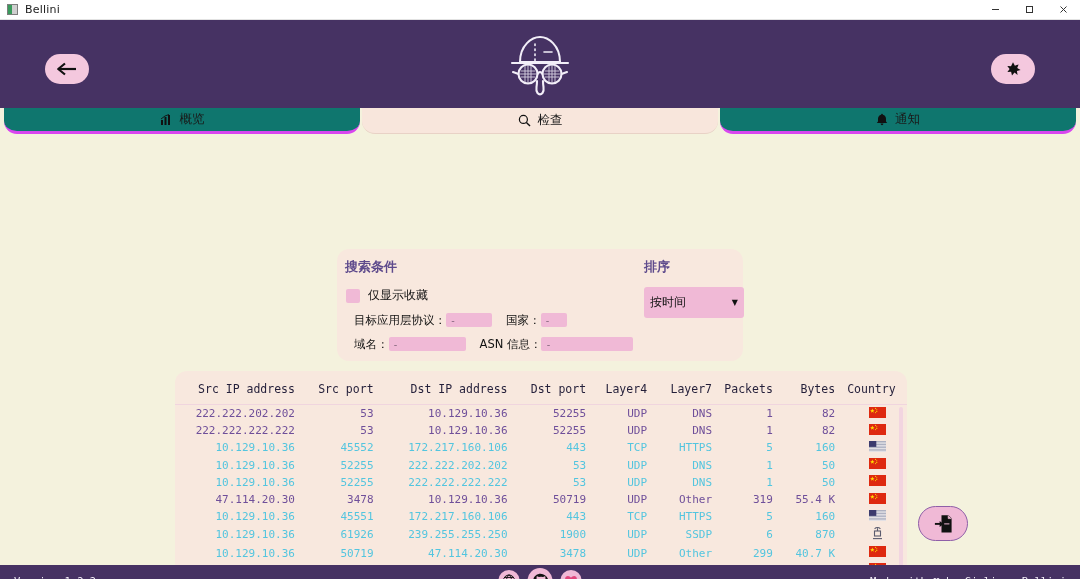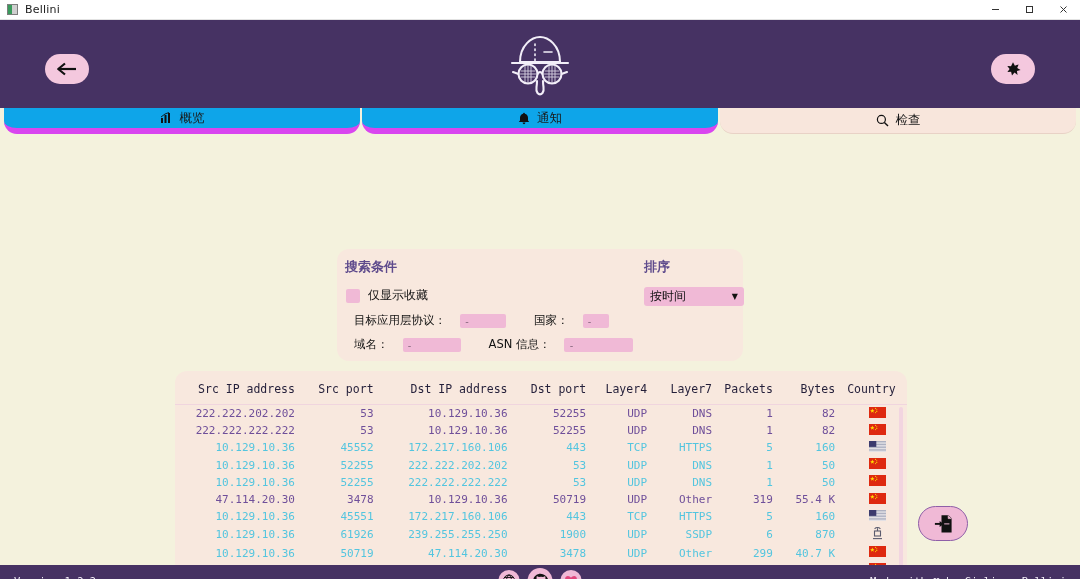--- a/index.html
+++ b/index.html
@@ -46,59 +46,59 @@
     position: absolute; left: 50%; transform: translateX(-50%);
     top: 12px;
   }
 
   
   #tabs { height: 26px; display: flex; gap: 2px; padding: 0 4px; background: #f4f2dd; }
   .tab {
     flex: 1; display: flex; align-items: center; justify-content: center;
     gap: 7px;
     border-radius: 0 0 13px 13px;
-    background: #0ea5e9;
+    background: #0f766e;
     font-size: 12.5px; color: #1a1a1a;
     cursor: pointer;
-    border-bottom: 6px solid #d946ef;
+    border-bottom: 3px solid #d946ef;
   }
   .tab.active { background: #f8e6dc; border-bottom: 1px solid #e8d2c6; }
   .tab .ticon { display: flex; align-items: center; }
 
   
   #main { position: relative; height: 431px; background: #f4f2dd; }
 
   
   #filter-card {
     position: absolute; left: 337px; top: 115px; width: 406px; height: 112px;
     background: #f8e8de; border-radius: 12px;
     display: flex;
   }
   #filter-left { width: 296px; padding: 9px 0 0 8px; position: relative; }
   #filter-divider { width: 1px; background: #e2c6d6; margin: 12px 0; }
   #filter-right { flex: 1; padding: 9px 0 0 11px; }
   .card-title { font-size: 13px; color: #5e4a8c; font-weight: bold; }
   .chk-row { display: flex; align-items: center; gap: 8px; margin-top: 11px; margin-left: 1px; }
   .chkbox { width: 14px; height: 14px; background: #f0b9d6; border-radius: 2px; cursor: pointer; }
   .chk-label { font-size: 12px; color: #111; }
-  .f-row { display: flex; align-items: flex-end; margin-top: 9px; margin-left: 9px; gap: 14px; }
+  .f-row { display: flex; align-items: flex-start; margin-top: 9px; margin-left: 9px; gap: 0; }
   .f-label { font-size: 11.5px; color: #111; white-space: nowrap; }
   .f-input {
     background: #f0b9d6; border: none; border-radius: 2px;
     height: 14px; font-size: 10px; color: #8a6a80;
     padding: 0 4px; font-family: "DejaVu Sans Mono", monospace;
     display: flex; align-items: center;
   }
   .f-in-sm { width: 46px; }
   .f-in-xs { width: 26px; }
   .f-in-md { width: 84px; }
   .f-in-lg { width: 100px; }
   .gap-l { margin-left: 14px; }
   .select {
-    margin-top: 11px; width: 100px; height: 19px;
+    margin-top: 11px; width: 100px; height: 31px;
     background: #f0b9d6; border-radius: 3px;
     display: flex; align-items: center; justify-content: space-between;
     padding: 0 6px; font-size: 12px; color: #111; cursor: pointer;
   }
   .caret { font-size: 8px; }
 
   
   #table-card {
     position: absolute; left: 175px; top: 237px; width: 732px; height: 302px;
     background: #f8e8de; border-radius: 12px;
@@ -253,37 +253,37 @@
           <g fill="#111">
             <rect x="1" y="6" width="2" height="5"></rect>
             <rect x="4.5" y="3" width="2" height="8"></rect>
             <rect x="8" y="1" width="2" height="10"></rect>
             <polyline points="1,5 5,2 9,0.5" fill="none" stroke="#111" stroke-width=".9"></polyline>
           </g>
         </svg>
     </span>
     <span>概览</span>
   </div>
+  <div class="tab active">
+    <span class="ticon">
+      <svg width="13" height="13" viewBox="0 0 13 13">
+          <circle cx="5.4" cy="5.4" r="4" fill="none" stroke="#111" stroke-width="1.2"></circle>
+          <line x1="8.4" y1="8.4" x2="12" y2="12" stroke="#111" stroke-width="1.4"></line>
+        </svg>
+    </span>
+    <span>检查</span>
+  </div>
   <div class="tab">
     <span class="ticon">
       <svg width="12" height="13" viewBox="0 0 12 13">
           <path d="M6 .8 C6.6 .8 6.9 1.2 6.9 1.7 C8.9 2.1 10 3.7 10 5.8 L10 8.4 L11.2 10 L0.8 10 L2 8.4 L2 5.8 C2 3.7 3.1 2.1 5.1 1.7 C5.1 1.2 5.4 .8 6 .8 Z" fill="#111"></path>
           <path d="M4.6 10.6 C4.8 11.7 5.3 12.2 6 12.2 C6.7 12.2 7.2 11.7 7.4 10.6 Z" fill="#111"></path>
         </svg>
     </span>
     <span>通知</span>
-  </div>
-  <div class="tab active">
-    <span class="ticon">
-      <svg width="13" height="13" viewBox="0 0 13 13">
-          <circle cx="5.4" cy="5.4" r="4" fill="none" stroke="#111" stroke-width="1.2"></circle>
-          <line x1="8.4" y1="8.4" x2="12" y2="12" stroke="#111" stroke-width="1.4"></line>
-        </svg>
-    </span>
-    <span>检查</span>
   </div>
 </div>
 
 <div id="main">
 
   <div id="filter-card">
     <div id="filter-left">
       <div class="card-title">搜索条件</div>
 
       <div class="chk-row">

